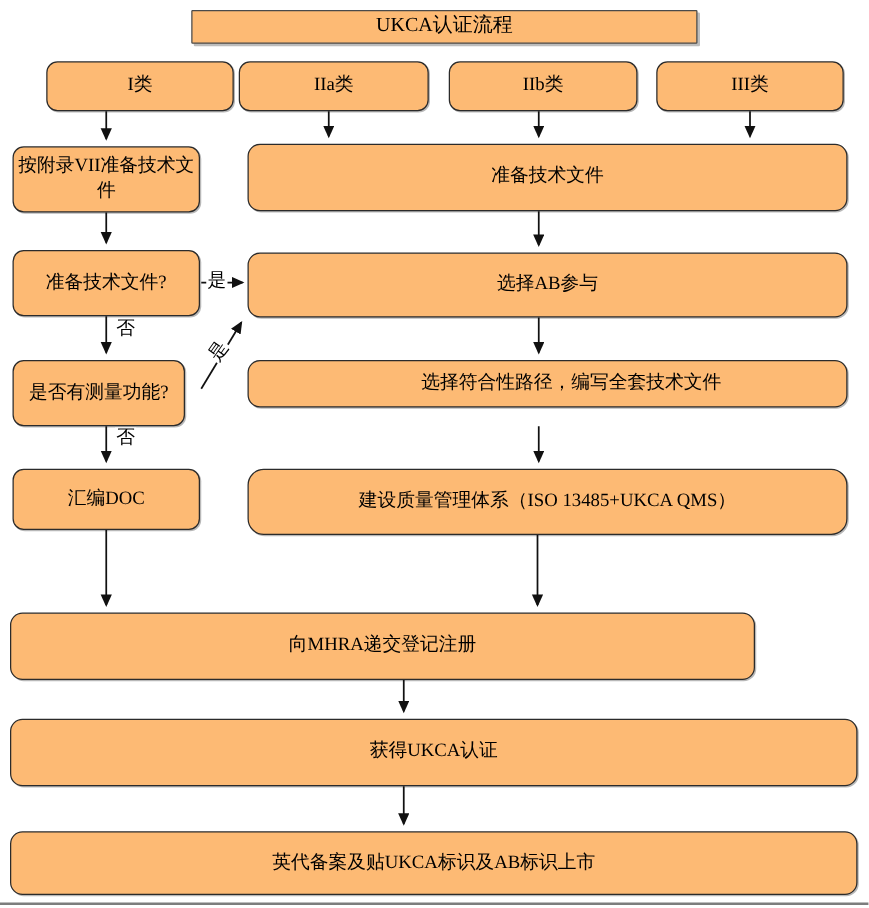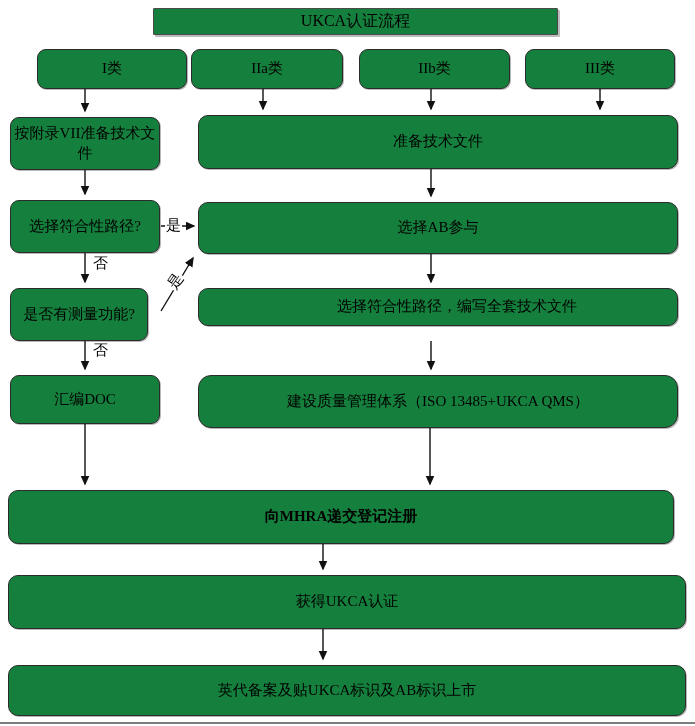--- a/index.html
+++ b/index.html
@@ -8,21 +8,21 @@
     width: 695px;
     height: 726px;
     background: #ffffff;
     font-family: "Liberation Serif", "DejaVu Serif", serif;
     color: #000000;
     overflow: hidden;
   }
   .node {
     position: absolute;
     box-sizing: border-box;
-    background: #15803d;
+    background: #fdba74;
     border: 1.6px solid #2b2b2b;
     border-radius: 9px;
     box-shadow: 1px 1px 0 rgba(0,0,0,0.28);
     display: flex;
     align-items: center;
     justify-content: center;
     text-align: center;
     font-size: 15px;
     line-height: 1.3;
     padding: 2px 6px;
@@ -100,28 +100,28 @@
   <span class="edge-label rot" style="left:167px; top:273px;">是</span>
 
   <div class="node title-box" style="left:153px; top:8px; width:405px; height:27px;">UKCA认证流程</div>
 
   <div class="node" style="left:10px;  top:49px; width:150px; height:40px;margin-left:27px;">I类</div>
   <div class="node" style="left:191px; top:49px; width:152px; height:40px;">IIa类</div>
   <div class="node" style="left:359px; top:49px; width:151px; height:40px;">IIb类</div>
   <div class="node" style="left:525px; top:49px; width:150px; height:40px;">III类</div>
 
   <div class="node" style="left:10px; top:117px; width:150px; height:53px; padding:2px 3px;">按附录VII准备技术文件</div>
-  <div class="node" style="left:10px; top:200px; width:150px; height:53px;">选择符合性路径?</div>
+  <div class="node" style="left:10px; top:200px; width:150px; height:53px;">准备技术文件?</div>
   <div class="node" style="left:10px; top:288px; width:138px; height:53px;">是否有测量功能?</div>
   <div class="node" style="left:10px; top:375px; width:150px; height:49px;">汇编DOC</div>
 
   <div class="node wide" style="left:198px; top:115px; width:480px; height:54px;">准备技术文件</div>
   <div class="node wide" style="left:198px; top:202px; width:480px; height:52px;">选择AB参与</div>
   <div class="node wide" style="left:198px; top:288px; width:480px; height:38px;padding-left:44px;">选择符合性路径，编写全套技术文件</div>
   <div class="node wide" style="left:198px; top:375px; width:480px; height:53px;border-radius:13px;">建设质量管理体系（ISO 13485+UKCA QMS）</div>
 
-  <div class="node wide" style="left:8px; top:490px; width:666px; height:54px;font-weight:bold;">向MHRA递交登记注册</div>
+  <div class="node wide" style="left:8px; top:490px; width:596px; height:54px;">向MHRA递交登记注册</div>
   <div class="node wide" style="left:8px; top:575px; width:678px; height:54px;">获得UKCA认证</div>
   <div class="node wide" style="left:8px; top:665px; width:678px; height:51px;">英代备案及贴UKCA标识及AB标识上市</div>
 
   <div class="bottom-rule"></div>
 
 </div>
 
 </body></html>

